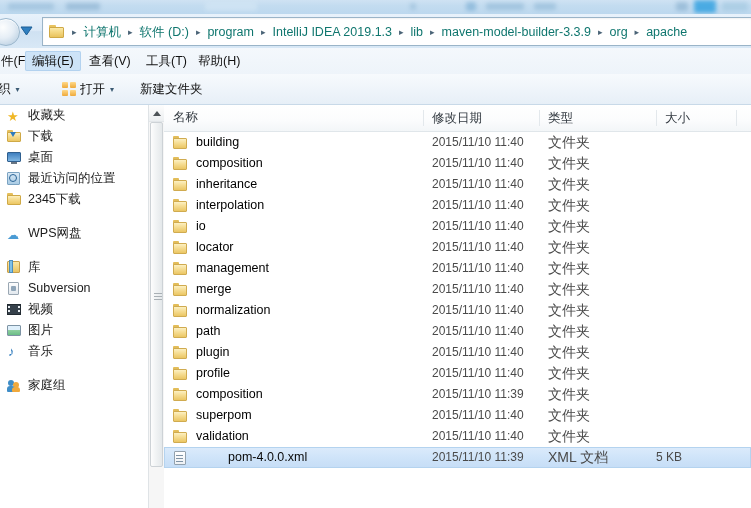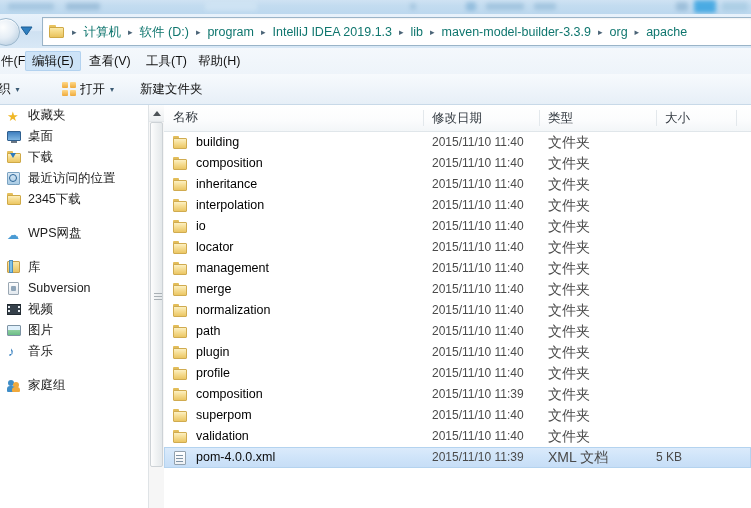--- a/index.html
+++ b/index.html
@@ -171,21 +171,21 @@
     background:linear-gradient(to bottom,#ffffff,#eef1f4);border:1px solid #93a1ad;box-sizing:border-box;}
   .row .c-name .xmlln{position:absolute;left:3px;width:7px;height:1px;background:#7f93a5;}
   .row .c-name .nm{font-size:12.5px;color:#000000;}
   .row .c-date{position:absolute;left:268px;top:0;font-size:12px;color:#4a4a4a;}
   .row .c-type{position:absolute;left:384px;top:0;font-size:14px;color:#4a4a4a;text-align:center;}
   .row .c-size{position:absolute;left:440px;top:0;width:78px;text-align:right;font-size:12px;color:#4a4a4a;}
   .row.selected{
     background:linear-gradient(to bottom,#dcebfb 0%,#cfe4f9 50%,#c6ddf6 100%);
     box-shadow:inset 0 0 0 1px #b4d3ef;
   }
-  .row.selected .nm{color:#0a0a0a;}
+  .row.selected .nm{color:#0a0a0a;margin-left:32px;}
 </style>
 </head>
 <body>
 
 <div class="window">
 
   <div class="topband">
     <div class="blob" style="left:8px;top:3px;width:46px;height:7px;background:#8fb6d4;"></div>
     <div class="blob" style="left:66px;top:3px;width:34px;height:7px;background:#7fa8c9;"></div>
     <div class="blob" style="left:205px;top:2px;width:52px;height:9px;background:#d8e9f6;"></div>
@@ -257,33 +257,33 @@
 
   <div class="sidebar">
 
     <div class="navrow">
       <span class="ico">
           <span class="ic-star">★</span>
         </span>
       <span class="lbl">收藏夹</span>
     </div>
     <div class="navrow">
-      <span class="ico ic-mon">
-          <span class="scr"></span>
-          <span class="base"></span>
-        </span>
-      <span class="lbl">桌面</span>
-    </div>
-    <div class="navrow">
       <span class="ico ic-folder ic-dl">
           <span class="t"></span>
           <span class="b"></span>
           <span class="arw"></span>
         </span>
       <span class="lbl">下载</span>
+    </div>
+    <div class="navrow">
+      <span class="ico ic-mon">
+          <span class="scr"></span>
+          <span class="base"></span>
+        </span>
+      <span class="lbl">桌面</span>
     </div>
     <div class="navrow">
       <span class="ico ic-recent">
           <span class="bx"></span>
           <span class="clk"></span>
         </span>
       <span class="lbl">最近访问的位置</span>
     </div>
     <div class="navrow">
       <span class="ico ic-folder">

